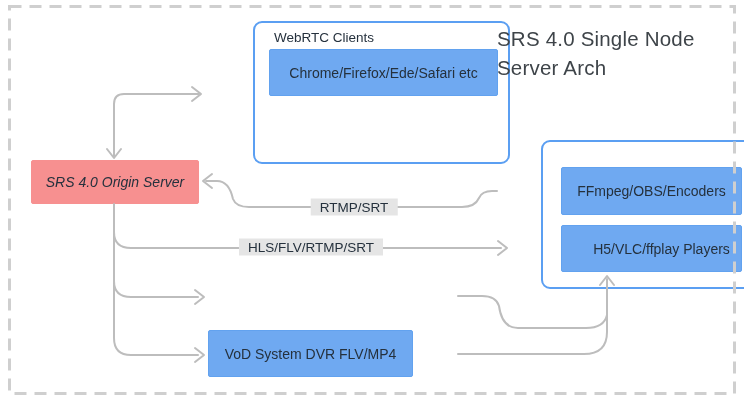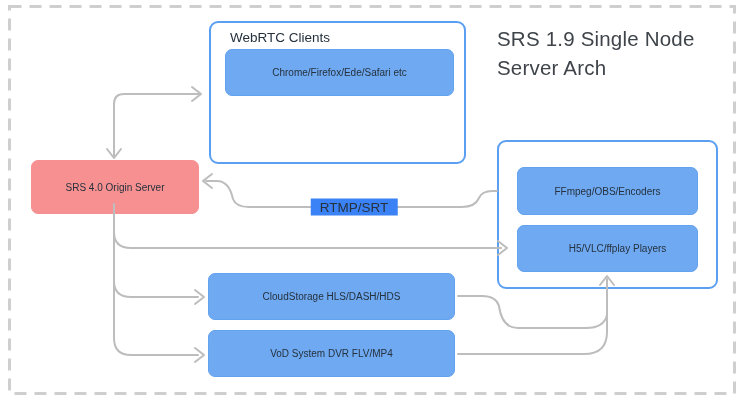--- a/index.html
+++ b/index.html
@@ -9,60 +9,60 @@
   }
   
   .title{
     position:absolute;left:497px;top:24px;width:210px;
     font-size:20.5px;line-height:1.42;font-weight:500;
     color:var(--title);letter-spacing:.2px;z-index:2;
   }
   
   .group{
     position:absolute;background:#ffffff;border:2px solid var(--blue-border);
-    border-radius:9px;box-sizing:border-box;z-index:1;
+    border-radius:9px;box-sizing:border-box;z-index:1;margin-left:44px;
   }
   .group-webrtc{left:209px;top:21px;width:257px;height:143px;}
   .group-live{left:497px;top:140px;width:221px;height:149px;}
   .group-label{
     position:absolute;font-size:13.5px;color:var(--text);white-space:nowrap;
   }
   .group-webrtc .group-label{left:19px;top:7px;}
   .group-live .group-label{left:19px;top:9px;}
   
   .node{
     position:absolute;background:var(--blue-fill);border:1px solid var(--blue-edge);
-    border-radius:7px;box-sizing:border-box;display:flex;align-items:center;
-    justify-content:center;font-size:10px;color:var(--text);z-index:2;
+    border-radius:2px;box-sizing:border-box;display:flex;align-items:center;
+    justify-content:center;font-size:14px;color:var(--text);z-index:2;
     white-space:nowrap;
   }
   .group-webrtc .n1{left:14px;top:26px;width:229px;height:47px;}
   .group-webrtc .n2{left:14px;top:84px;width:229px;height:46px;}
   .group-live .n1{left:18px;top:25px;width:181px;height:48px;}
   .group-live .n2{left:18px;top:83px;width:181px;height:47px;padding-left:20px;}
   .node-origin{
-    left:31px;top:160px;width:168px;height:54px;
-    background:var(--pink-fill);border:1px solid var(--pink-fill);
+    left:31px;top:160px;width:168px;height:44px;
+    background:var(--pink-fill);border:1px solid var(--pink-fill);font-style:italic;
   }
   .node-cloud{left:208px;top:273px;width:247px;height:47px;}
-  .node-vod{left:208px;top:330px;width:247px;height:47px;}
+  .node-vod{left:208px;top:330px;width:205px;height:47px;}
   
   .connectors{
     position:absolute;left:0;top:0;z-index:10;pointer-events:none;
   }
   .connectors path,.connectors polyline{
     fill:none;stroke:var(--line);stroke-width:2;
     stroke-linecap:round;stroke-linejoin:round;
   }
   .connectors .frame{
     fill:none;stroke:var(--dash);stroke-width:3;stroke-dasharray:12 8;
   }
   
   .edge-label{
-    position:absolute;transform:translate(-50%,-50%);background:#3b82f6;
+    position:absolute;transform:translate(-50%,-50%);background:#e5e5e5;
     padding:1px 9px;font-size:13.5px;color:var(--text);z-index:20;
     white-space:nowrap;
   }
   .edge-label-rtmp{left:354px;top:207px;}
   .edge-label-hls{left:311px;top:247px;}
 </style>
 </head>
 <body>
 
 <div class="canvas">
@@ -93,33 +93,33 @@
     <g>
       <path d="M458 296 L482 296 Q496 296 499 306 Q502 328 518 328 L586 328 Q604 328 607 315"></path>
     </g>
 
     <g>
       <path d="M458 354 L584 354 Q607 354 607 332 L607 279"></path>
       <polyline points="600,285 607,276 614,285"></polyline>
     </g>
   </svg>
 
-  <div class="title">SRS 1.9 Single Node Server Arch</div>
+  <div class="title">SRS 4.0 Single Node Server Arch</div>
 
   <div class="group group-webrtc">
     <div class="group-label">WebRTC Clients</div>
     <div class="node n1">Chrome/Firefox/Ede/Safari etc</div>
   </div>
 
   <div class="group group-live">
     <div class="node n1">FFmpeg/OBS/Encoders</div>
     <div class="node n2">H5/VLC/ffplay Players</div>
   </div>
 
   <div class="node node-origin">SRS 4.0 Origin Server</div>
 
-  <div class="node node-cloud">CloudStorage HLS/DASH/HDS</div>
 
   <div class="node node-vod">VoD System DVR FLV/MP4</div>
 
   <div class="edge-label edge-label-rtmp">RTMP/SRT</div>
+  <div class="edge-label edge-label-hls">HLS/FLV/RTMP/SRT</div>
 
 </div>
 
 </body></html>

